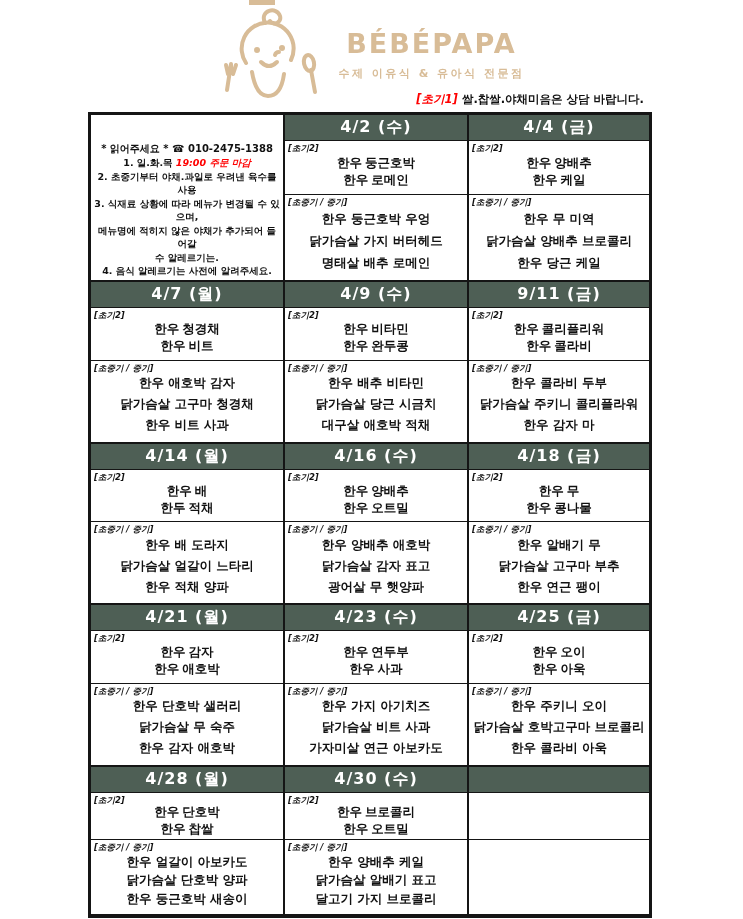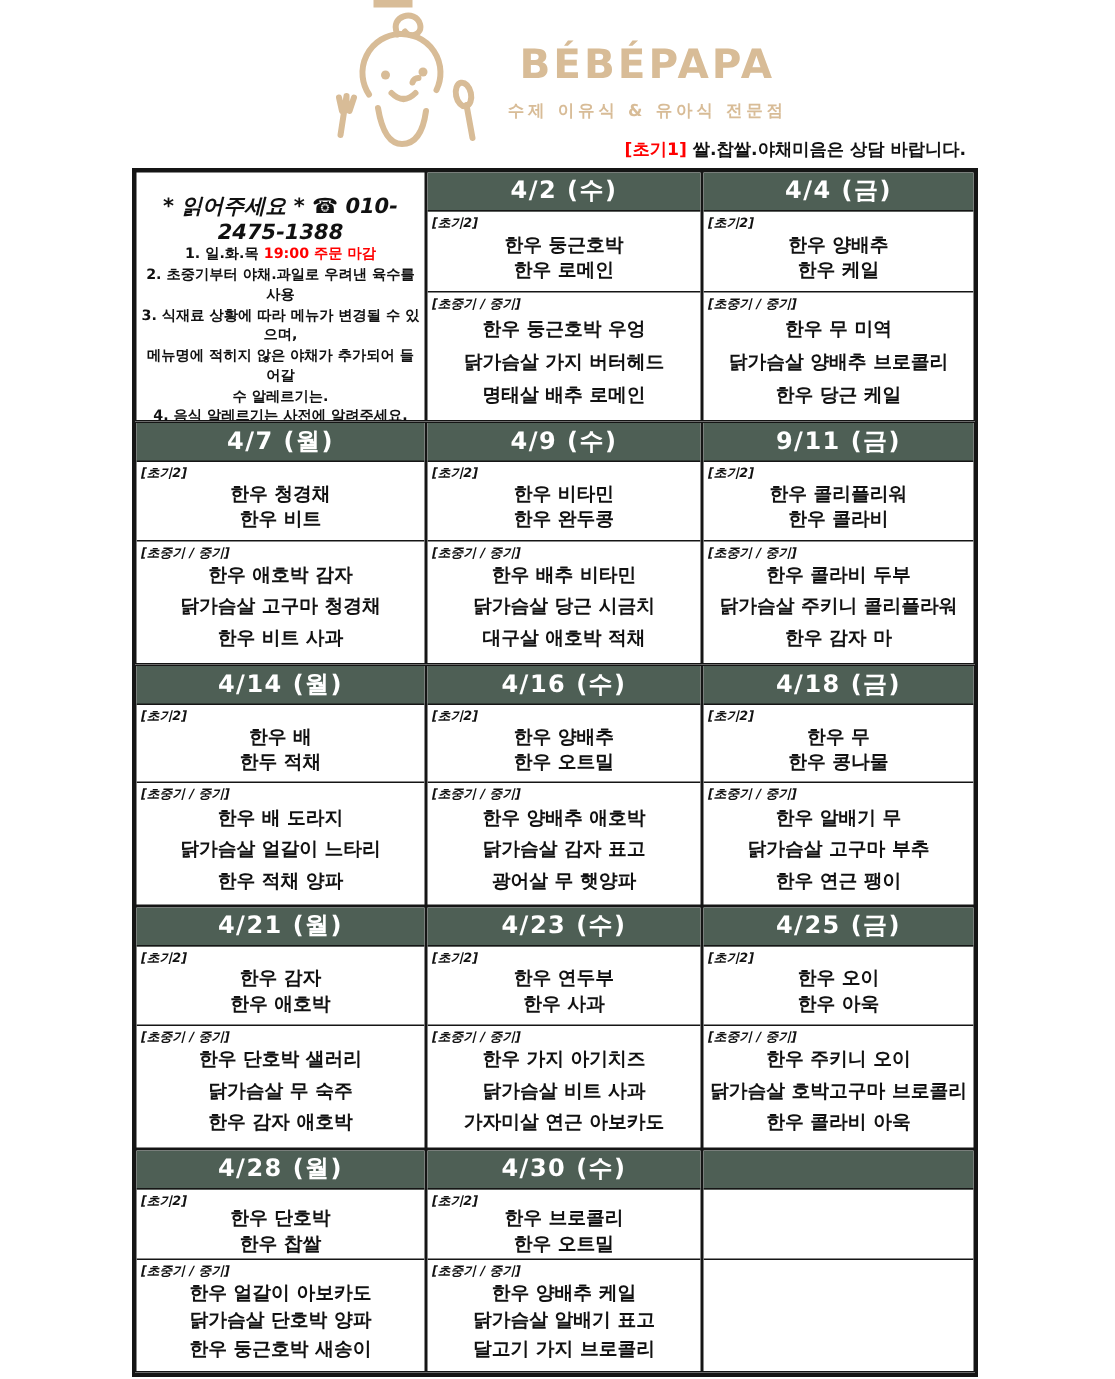--- a/index.html
+++ b/index.html
@@ -11,44 +11,44 @@
 
   
   .logo{position:absolute;left:0;top:8px;width:743px;display:flex;justify-content:center;align-items:center;gap:16px;}
   .logo svg{display:block;}
   .brand-wrap{display:flex;flex-direction:column;align-items:center;}
   .brand{font-size:27px;letter-spacing:2px;color:var(--tan);font-weight:bold;}
   .tagline{font-size:11px;letter-spacing:2.5px;color:var(--tan);margin-top:7px;font-weight:bold;}
 
   
   .top-notice{position:absolute;top:92px;right:95px;font-size:11.5px;color:#111;white-space:nowrap;}
-  .red{color:var(--red);}
+  .red{color:var(--red);font-style:italic;}
 
   
   .menu-table{position:absolute;left:88px;top:112px;width:560px;display:grid;
     grid-template-columns:194px 184px 182px;
     grid-template-rows:167px 162px 161px 162px 149px;
     border:2px solid var(--line);border-bottom-width:3px;background:#fff;}
   .cell{border:1px solid var(--line);display:flex;flex-direction:column;min-width:0;min-height:0;overflow:hidden;background:#fff;}
 
   .day-header{height:25px;flex:0 0 25px;background:var(--green);color:#fff;
     display:flex;align-items:center;justify-content:center;font-size:16px;
     border-bottom:1px solid var(--line);letter-spacing:1px;}
   .stage{position:relative;display:flex;flex-direction:column;min-height:0;}
   .stage1{flex:55 1 0;border-bottom:1px solid var(--line);}
   .stage2{flex:87 1 0;}
   .stage-label{position:absolute;left:3px;top:2px;font-size:8.5px;color:#111;font-style:italic;}
   .items{flex:1;display:flex;flex-direction:column;align-items:center;min-height:0;color:#111;}
-  .stage1 .items{justify-content:center;gap:3px;padding-top:8px;}
+  .stage1 .items{justify-content:center;gap:3px;padding-top:8px;font-family:Liberation Serif, serif;}
   .stage2 .items{justify-content:space-around;padding:12px 0 6px 0;}
   .item{font-size:12.5px;line-height:14px;white-space:nowrap;}
 
   
   .info-cell{padding:8px 3px 4px 3px;align-items:center;text-align:center;color:#111;}
-  .info-title{font-size:14px;margin-top:6px;font-style:italic;}
+  .info-title{font-size:10px;margin-top:19px;}
   .info-gap{height:22px;}
   .info-line{font-size:9.5px;line-height:13.5px;}
 </style>
 </head>
 <body>
 
 <div class="page">
 
   <div class="top-mark"></div>
 

